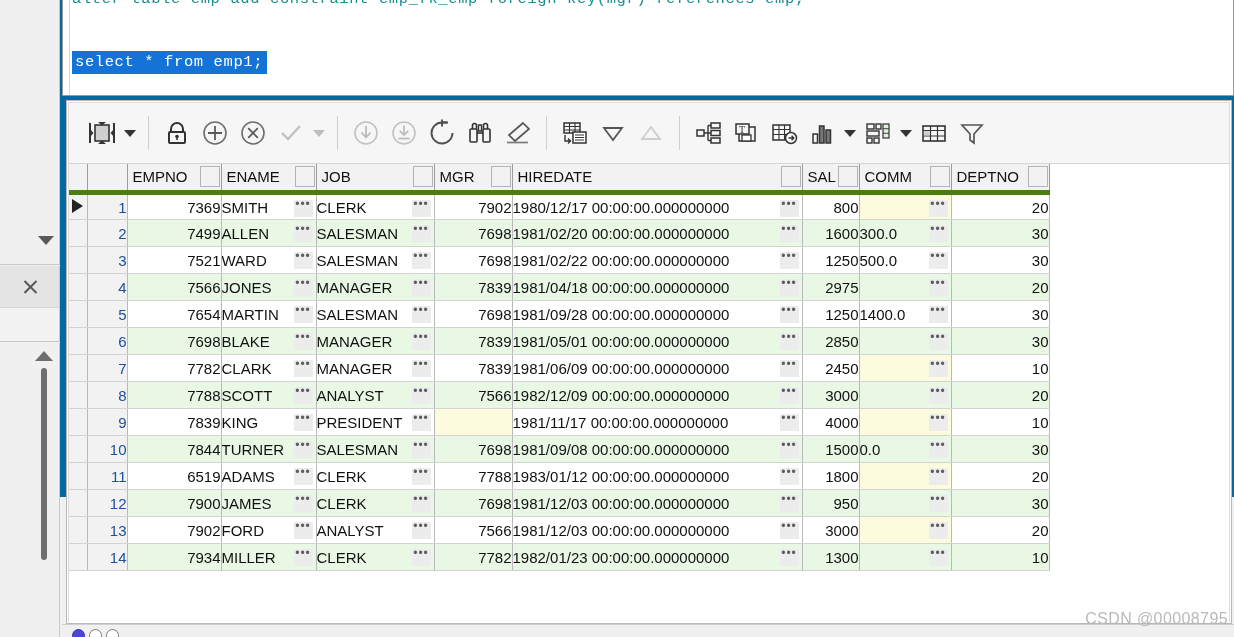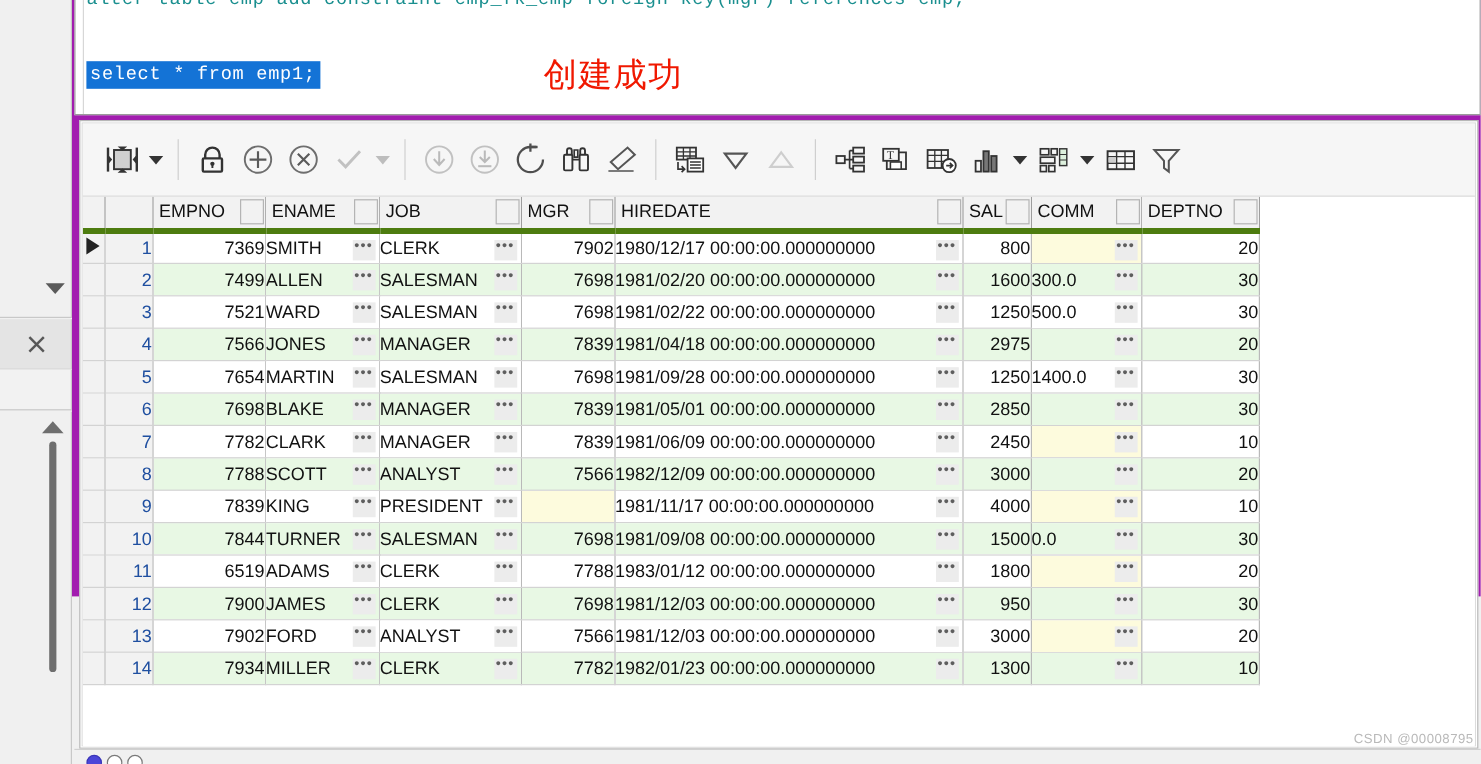--- a/index.html
+++ b/index.html
@@ -6,21 +6,21 @@
   html, body {
     margin: 0; padding: 0;
     width: 1234px; height: 637px;
     overflow: hidden;
     background: #f0f0f0;
     font-family: "Liberation Sans", sans-serif;
   }
   #app {
     position: relative;
     width: 1234px; height: 497px;
-    background: #a21caf;
+    background: #0369a1;
   }
 
   
   .left-rail {
     position: absolute; left: 0; top: 0;
     width: 60px; height: 637px;
     background: #f0f0f0;
   }
   .rail-panel-top {
     position: absolute; left: 0; top: 0;
@@ -266,21 +266,21 @@
     position: absolute; top: 4px;
     width: 13px; height: 13px;
     border-radius: 50%;
     border: 1px solid #7a7a7a;
     background: #fff;
   }
   .radio-dot.sel { background: #4b46d8; border-color: #3a35b8; }
   .watermark {
     position: absolute; right: 6px; top: 610px;
     color: #b9b9b9;
-    font-size: 11px;
+    font-size: 16px;
     font-family: "Liberation Sans", sans-serif;
     letter-spacing: 0.4px;
   }
 </style>
 </head>
 <body>
 
 <div id="app">
 
   <div class="left-rail">
@@ -294,21 +294,20 @@
     <div class="rail-scroll">
       <div class="rail-scroll-up"></div>
       <div class="rail-scroll-thumb"></div>
     </div>
   </div>
 
   <div class="editor-pane">
     <div class="editor-gutter"></div>
     <div class="sql-line sql-line-1">alter table emp add constraint emp_fk_emp foreign key(mgr) references emp;</div>
     <div class="sql-line sql-line-2">select * from emp1;</div>
-    <div class="cn-note">创建成功</div>
   </div>
 
   <div class="grid-panel">
     <div class="grid-panel-inner">
 
       <div class="toolbar">
 
         <div class="tb-item tb-icon">
           <svg width="30" height="28" viewBox="0 0 30 28">
             <rect x="8" y="6" width="14" height="16" fill="#cfcfcf" stroke="#333" stroke-width="1.6"></rect>

